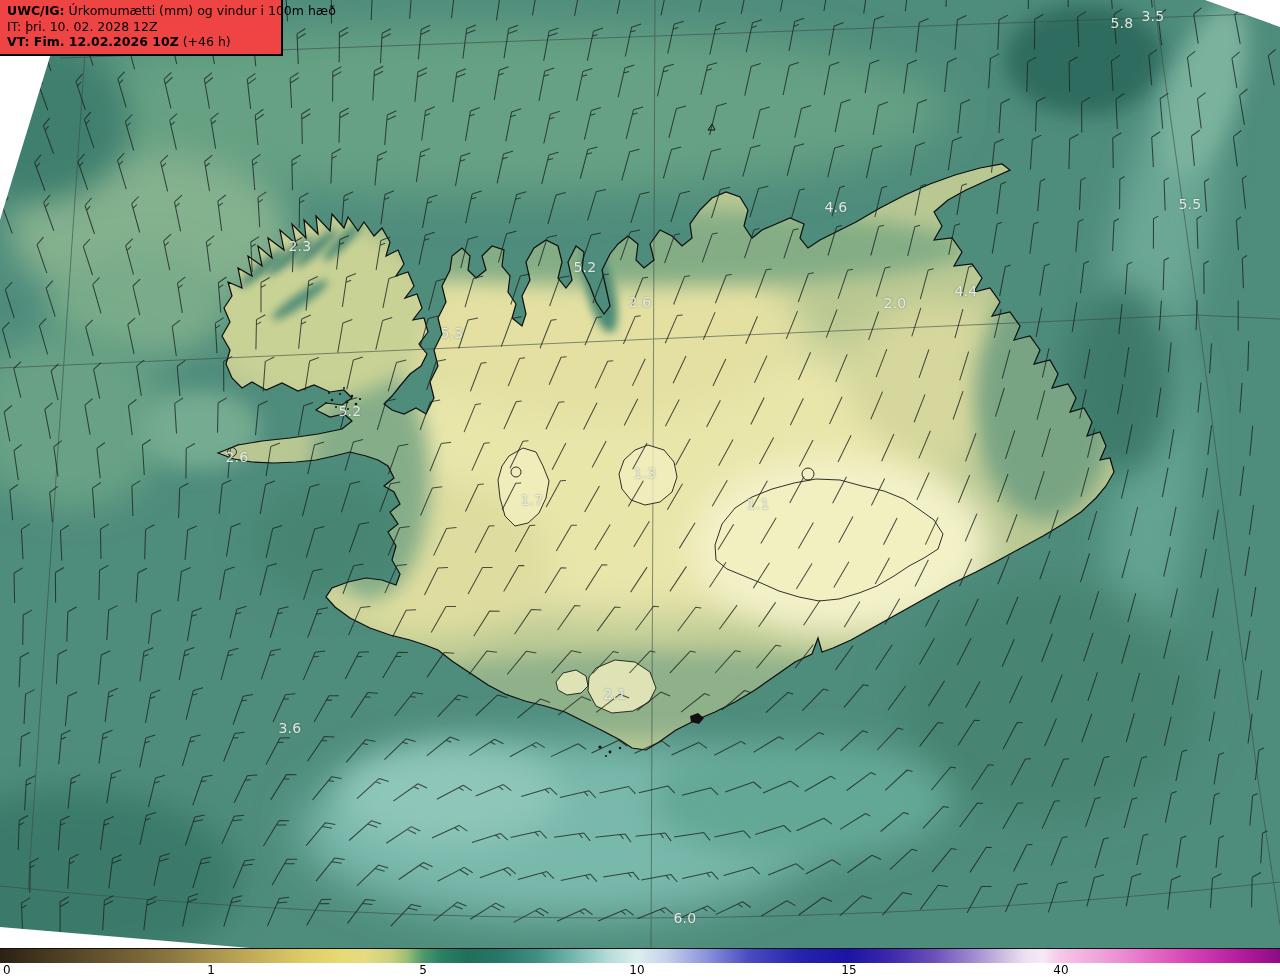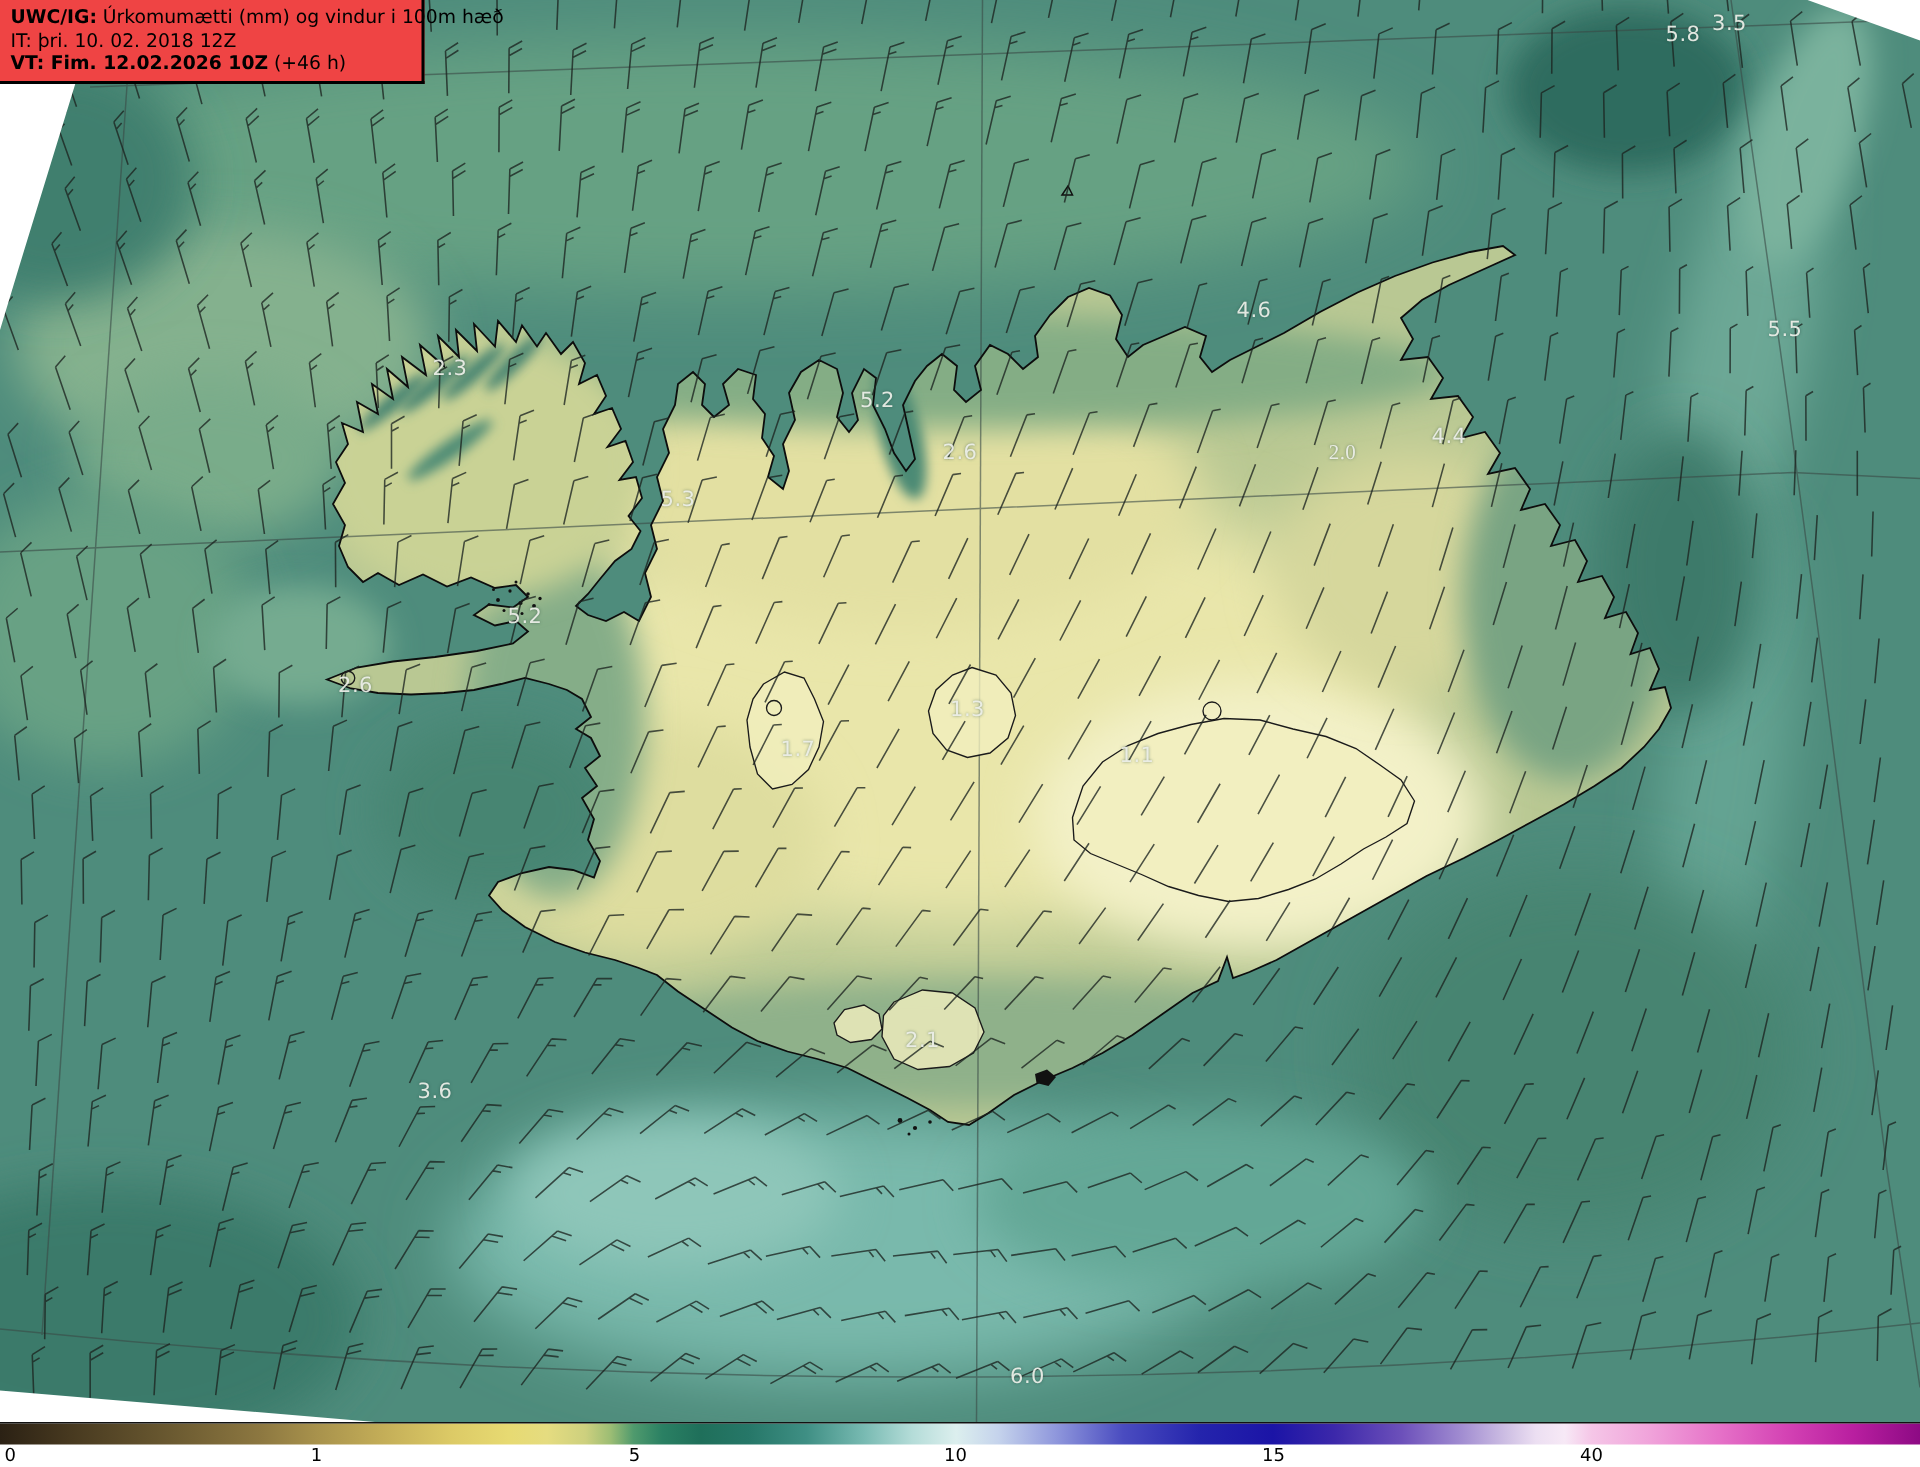--- a/index.html
+++ b/index.html
@@ -166,41 +166,41 @@
         <polygon points="0,0 66,0 52,50 13,177 0,220"></polygon>
         <polygon points="1205,0 1280,0 1280,27"></polygon>
         <polygon points="0,927 250,948 0,948"></polygon>
       </g>
     </svg>
 
     <div id="clabels">
         <div class="clabel" style="left: 1122px; top: 23px;">5.8</div>
         <div class="clabel" style="left: 1153px; top: 16px;">3.5</div>
         <div class="clabel" style="left: 836px; top: 207px;">4.6</div>
-        <div class="clabel" style="left: 1190px; top: 204px; margin-top: 16px;">5.5</div>
+        <div class="clabel" style="left: 1190px; top: 204px;">5.5</div>
         <div class="clabel" style="left: 585px; top: 267px;">5.2</div>
         <div class="clabel" style="left: 300px; top: 246px;">2.3</div>
         <div class="clabel" style="left: 452px; top: 333px;">5.3</div>
         <div class="clabel" style="left: 640px; top: 302px;">2.6</div>
-        <div class="clabel" style="left: 895px; top: 303px; font-family: Liberation Serif, serif;">2.0</div>
+        <div class="clabel" style="left: 895px; top: 303px;">2.0</div>
         <div class="clabel" style="left: 966px; top: 291px;">4.4</div>
         <div class="clabel" style="left: 350px; top: 411px;">5.2</div>
         <div class="clabel" style="left: 237px; top: 457px;">2.6</div>
         <div class="clabel" style="left: 532px; top: 500px;">1.7</div>
         <div class="clabel" style="left: 645px; top: 473px;">1.3</div>
         <div class="clabel" style="left: 758px; top: 504px;">1.1</div>
         <div class="clabel" style="left: 615px; top: 694px;">2.1</div>
         <div class="clabel" style="left: 290px; top: 728px;">3.6</div>
         <div class="clabel" style="left: 685px; top: 918px;">6.0</div>
       </div>
   </div>
 
   <div class="title-box">
     <div class="ln"><b>UWC/IG:</b><span> Úrkomumætti (mm) og vindur i 100m hæð</span></div>
-    <div class="ln">IT: þri. 10. 02. 2018 12Z</div>
+    <div class="ln">IT: þri. 10. 02. 2028 12Z</div>
     <div class="ln"><b>VT: Fim. 12.02.2026 10Z</b><span> (+46 h)</span></div>
   </div>
 
   <div class="colorbar">
     <div class="cb-gradient" id="cbGradient" style="background: linear-gradient(to right, rgb(43, 33, 20) 0%, rgb(70, 56, 31) 3.5%, rgb(107, 90, 49) 9%, rgb(140, 119, 64) 13.5%, rgb(168, 146, 76) 16.5%, rgb(196, 174, 88) 20%, rgb(220, 202, 102) 23.5%, rgb(231, 218, 114) 26.5%, rgb(229, 220, 128) 28.5%, rgb(205, 208, 126) 30.5%, rgb(156, 189, 116) 31.8%, rgb(79, 154, 109) 33%, rgb(42, 128, 99) 34.5%, rgb(31, 111, 90) 36.5%, rgb(38, 119, 104) 39%, rgb(63, 143, 132) 42%, rgb(120, 186, 178) 45%, rgb(180, 220, 216) 47.5%, rgb(220, 239, 238) 49.8%, rgb(197, 211, 236) 52%, rgb(143, 151, 220) 55%, rgb(74, 76, 192) 58.5%, rgb(36, 36, 172) 62.5%, rgb(27, 20, 166) 66.3%, rgb(60, 40, 170) 69.5%, rgb(108, 80, 186) 73%, rgb(159, 138, 208) 76%, rgb(207, 192, 228) 78.5%, rgb(236, 223, 242) 80%, rgb(247, 233, 246) 81.5%, rgb(245, 198, 231) 82.9%, rgb(240, 162, 218) 86%, rgb(230, 114, 200) 89.5%, rgb(212, 67, 180) 93%, rgb(185, 31, 160) 96.5%, rgb(141, 10, 132) 100%);"></div>
     <div class="cb-labels" id="cbLabels">
         <span class="cb-tick first" style="left: 3px;">0</span>
         <span class="cb-tick" style="left: 211px;">1</span>
         <span class="cb-tick" style="left: 423px;">5</span>
         <span class="cb-tick" style="left: 637px;">10</span>

